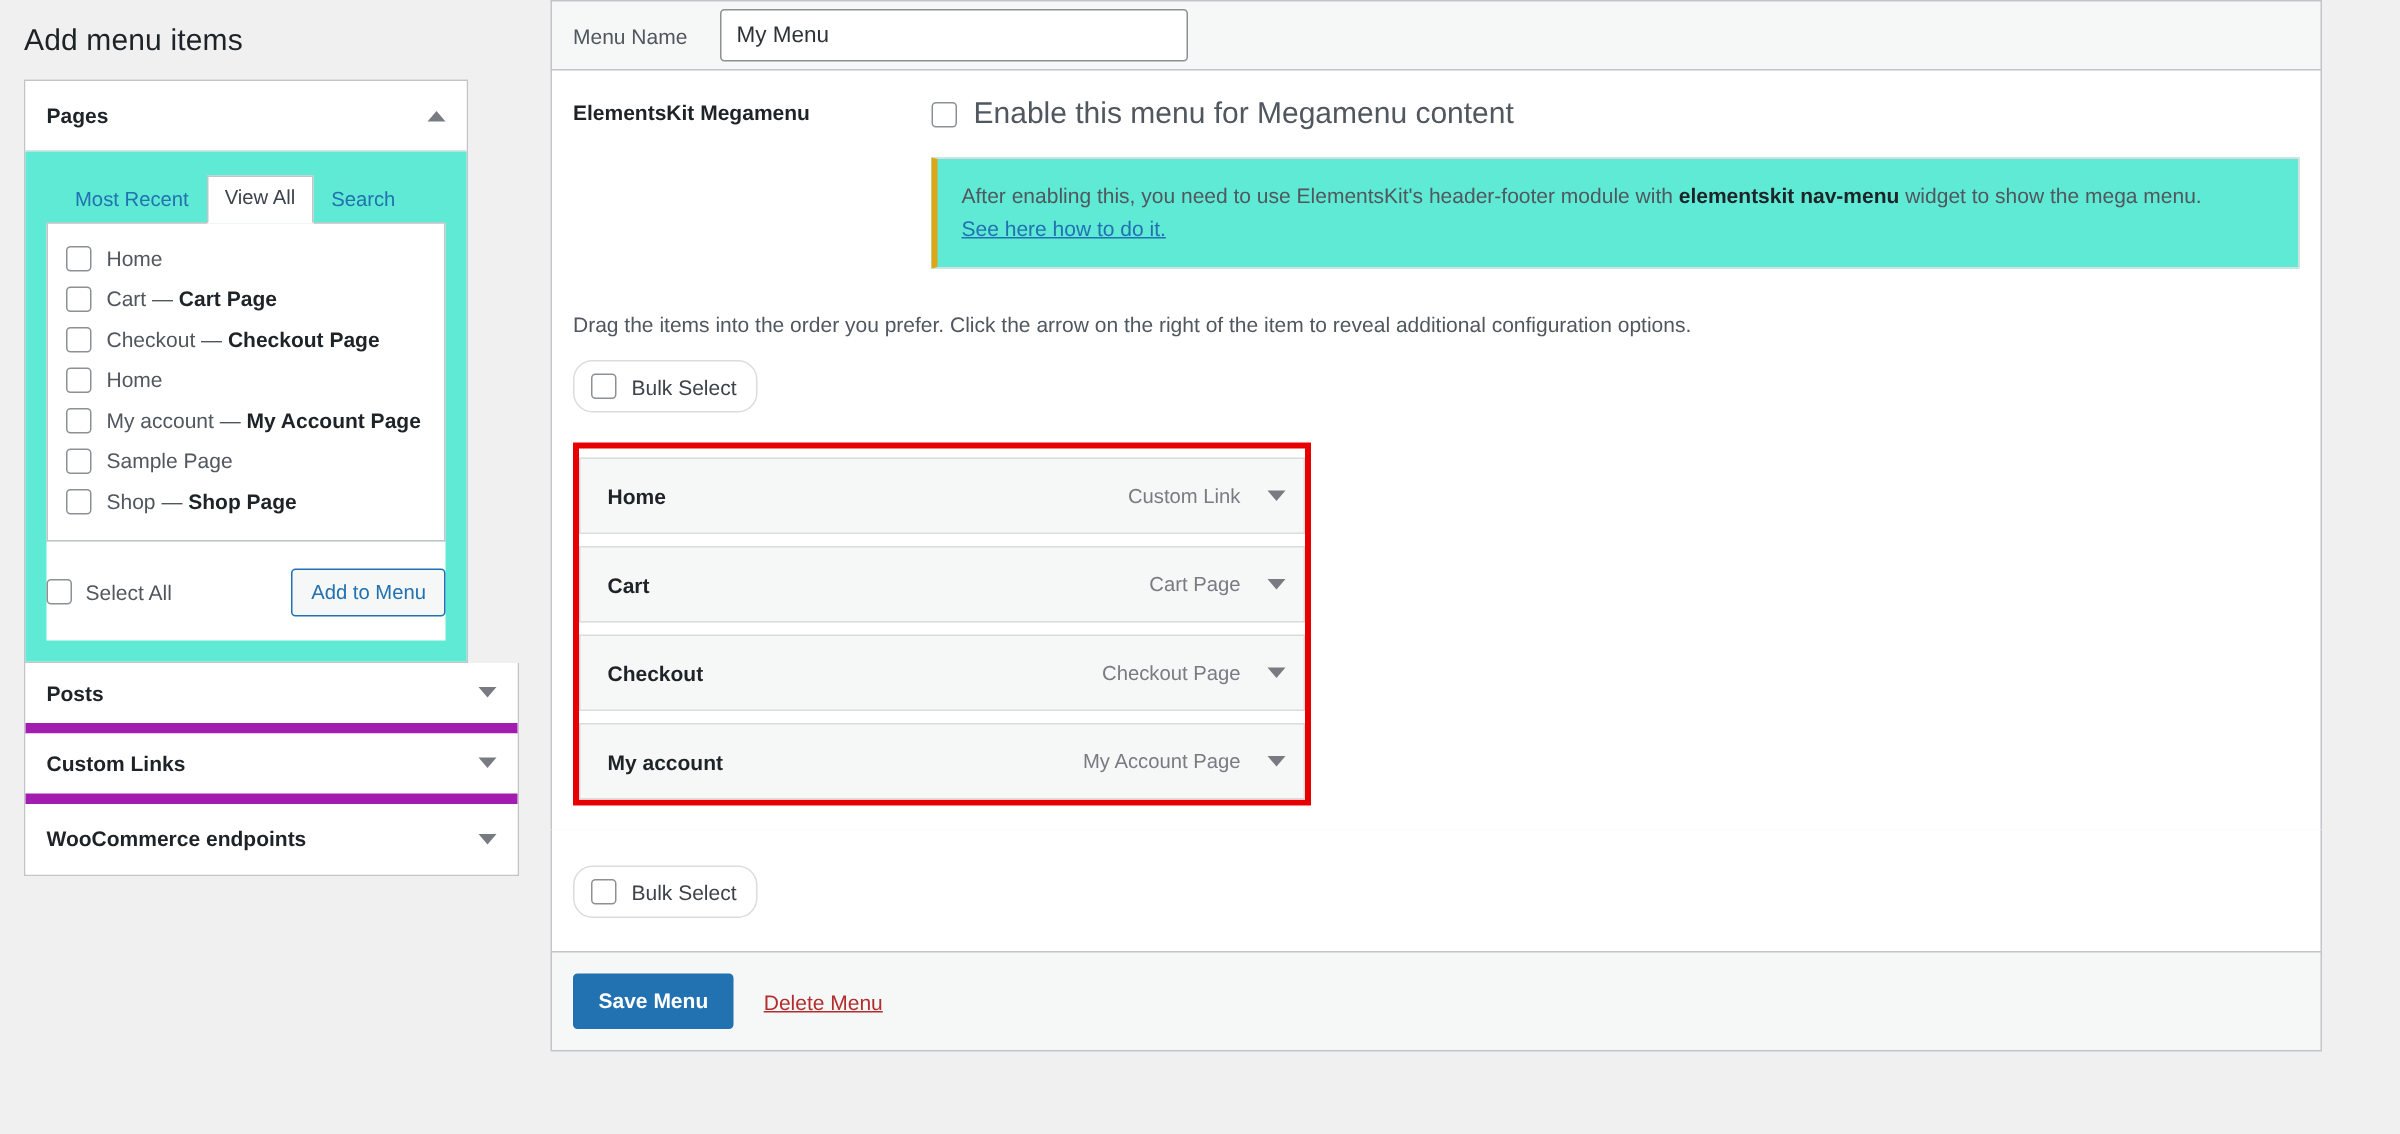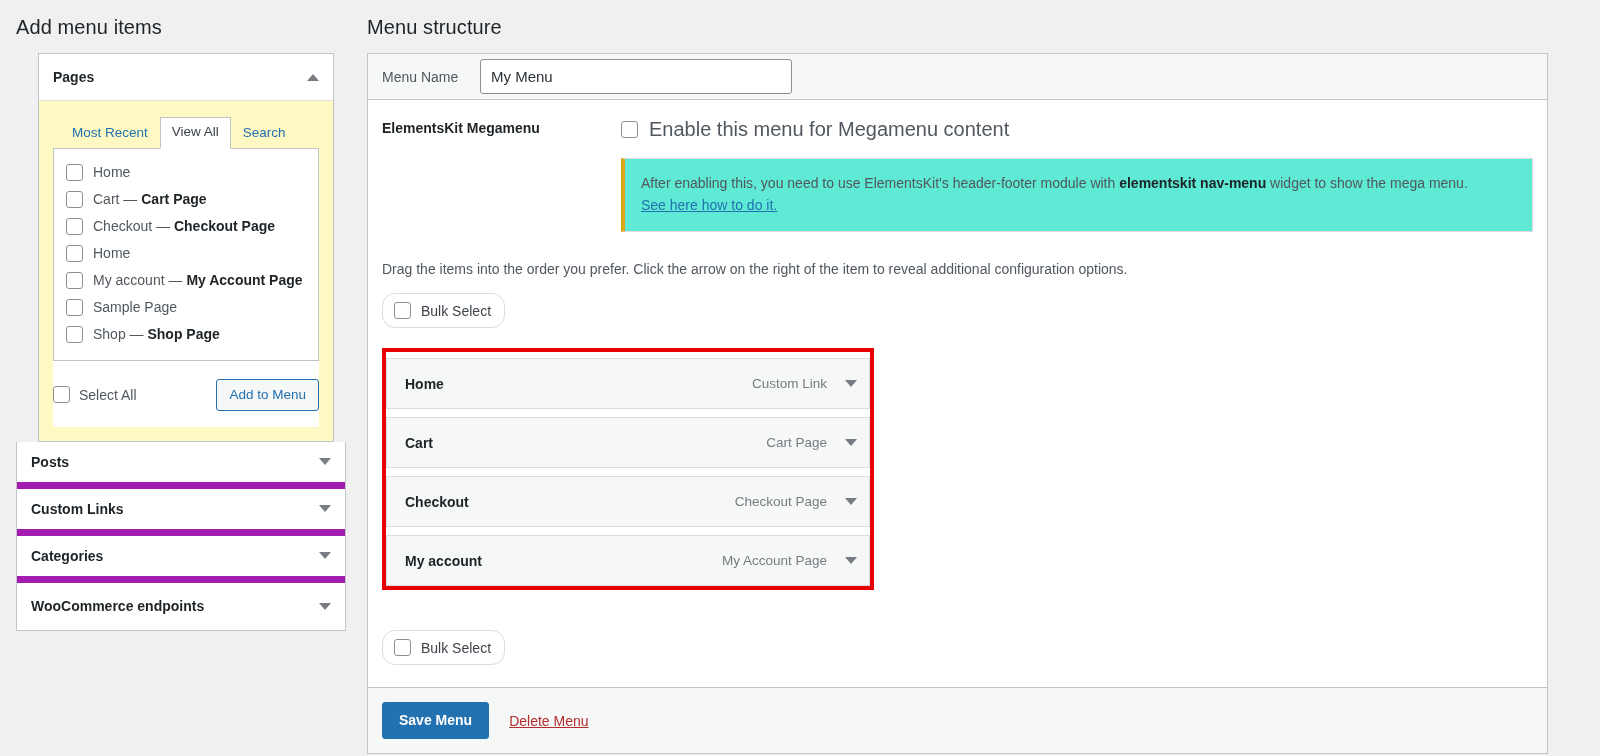--- a/index.html
+++ b/index.html
@@ -57,29 +57,29 @@
   }
 
   
   #left-col {
     position: absolute;
     left: 16px; top: 0;
     width: 330px;
   }
   #left-col .col-title { display: block; margin: 16px 0 14px 0; }
 
-  #pages-box { width: 296px; margin-left: 22px; }
+  #pages-box { width: 296px; }
   #pages-head {
     height: 47px;
     display: flex; align-items: center; justify-content: space-between;
     padding: 0 14px;
     background: #fff;
     border-bottom: 1px solid #e0e0e0;
   }
-  #pages-body { padding: 16px 14px 14px 14px; background: #fef9c3; }
+  #pages-body { padding: 16px 14px 14px 14px; background: #5eead4; }
 
   .tabs {
     display: flex;
     align-items: flex-end;
     gap: 0;
     border-bottom: 1px solid #c3c4c7;
     padding-left: 7px;
     position: relative;
     z-index: 2;
     margin-bottom: 0;
@@ -373,35 +373,30 @@
 
     <div class="postbox" style="border-top:none;">
       <div class="accordion-head">
         <span class="accordion-title">Posts</span>
         <span class="tri down"></span>
       </div>
       <div class="accordion-head">
         <span class="accordion-title">Custom Links</span>
         <span class="tri down"></span>
       </div>
-      <div class="accordion-head">
-        <span class="accordion-title">Categories</span>
-        <span class="tri down"></span>
-      </div>
       <div class="accordion-head last">
         <span class="accordion-title">WooCommerce endpoints</span>
         <span class="tri down"></span>
       </div>
     </div>
 
   </div>
 
   <div id="right-col">
 
-    <span class="col-title">Menu structure</span>
 
     <div id="menu-settings">
       <span id="menu-name-label">Menu Name</span>
       <input id="menu-name-input" type="text" value="My Menu" style="">
     </div>
 
     <div id="menu-body">
 
       <div class="ekit-row">
         <div id="ekit-label">ElementsKit Megamenu</div>

